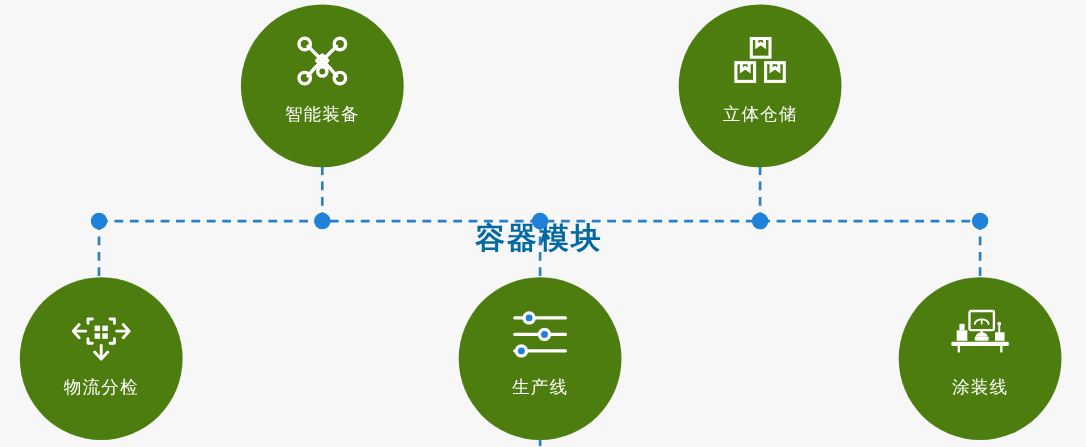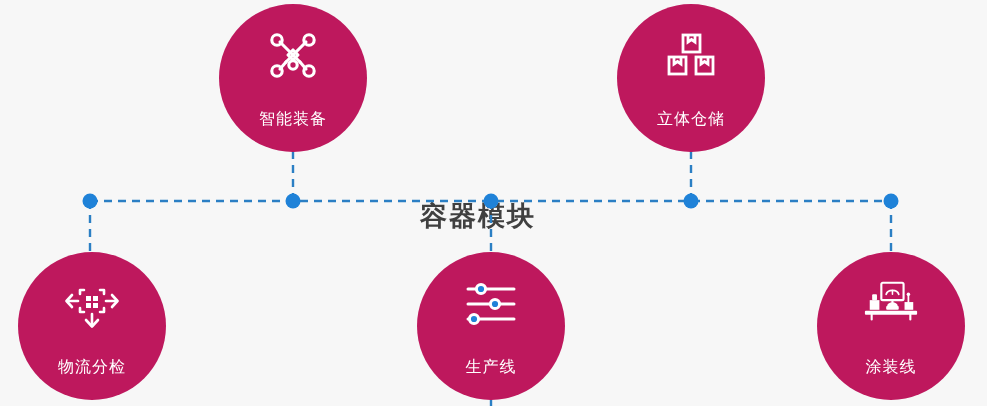--- a/index.html
+++ b/index.html
@@ -15,25 +15,25 @@
     width: 987px;
     height: 406px;
     background: #f7f7f7;
     overflow: hidden;
   }
   .watermark {
     position: absolute;
     left: 420px;
     top: 198px;
     width: 140px;
-    text-align: left;
+    text-align: center;
     font-size: 27px;
     font-weight: bold;
     letter-spacing: 2px;
-    color: #404040;
+    color: #0369a1;
     user-select: none;
     z-index: 1;
   }
   .connector-svg {
     position: absolute;
     left: 0;
     top: 0;
     width: 987px;
     height: 406px;
     z-index: 2;
@@ -46,29 +46,28 @@
     border-radius: 50%;
     background: #1f82d8;
     z-index: 4;
     transform: translate(-50%, -50%);
   }
   .bubble {
     position: absolute;
     width: 148px;
     height: 148px;
     border-radius: 50%;
-    background: #be185d;
+    background: #4d7c0f;
     z-index: 3;
     transform: translate(-50%, -50%);
     display: flex;
     flex-direction: column;
     align-items: center;
     justify-content: flex-start;
     box-sizing: border-box;
-    gap: 15px;
   }
   .bubble .icon-wrap {
     margin-top: 26px;
     width: 58px;
     height: 52px;
     display: flex;
     align-items: center;
     justify-content: center;
   }
   .bubble .icon-wrap svg {

